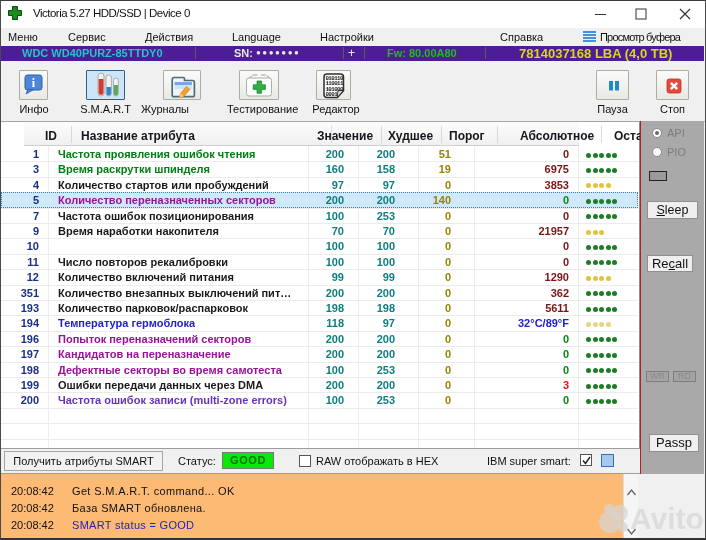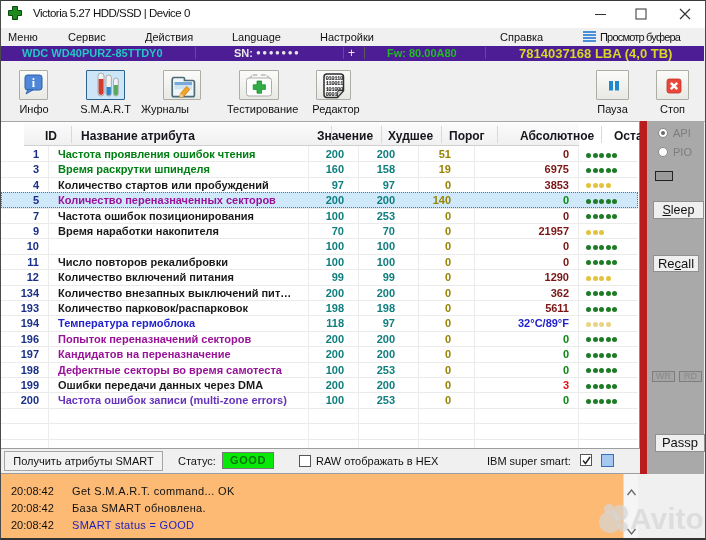--- a/index.html
+++ b/index.html
@@ -40,21 +40,21 @@
 .v1 { left:243px; width:100px; text-align:right; color:#0e7e7e; }
 .v2 { left:294px; width:100px; text-align:right; color:#0e7e7e; }
 .v3 { left:350px; width:100px; text-align:right; color:#968400; }
 .v4 { left:468px; width:100px; text-align:right; }
 .dots { position:absolute; left:585px; top:6.5px; line-height:0; }
 .dots i { display:inline-block; width:5px; height:5px; border-radius:50%; margin-right:1.5px; vertical-align:top; }
 .hl { position:absolute; left:0; width:637px; height:1px; background:#ebebeb; }
 .vl { position:absolute; top:24px; width:1px; height:302px; background:#ececec; }
 
 
-#rpan { position:absolute; left:640px; top:121px; width:64px; height:353px; background:#a9a9a9; border-left:7px solid #b91c1c;text-decoration:underline; }
+#rpan { position:absolute; left:640px; top:121px; width:64px; height:353px; background:#a9a9a9; border-left:1px solid #b91c1c;text-decoration:underline; }
 #rpan2 { position:absolute; left:640px; top:474px; width:64px; height:66px; background:#aeaeae; border-left:1px solid #7a7a7a; border-top:2px solid #e2e2e2; }
 .pbtn { position:absolute; background:#efefef; border:1px solid #909090; font-size:13px; color:#111; text-align:center; }
 
 
 #sbar { position:absolute; left:0; top:448px; width:640px; height:26px; background:#f0f0f0; border-top:1px solid #9d9d9d; border-bottom:1px solid #9d9d9d; font-size:11px; color:#111; }
 
 
 #log { position:absolute; left:1px; top:474px; width:622px; height:65px; background:#fdba74; font-size:11px; color:#111; }
 #log div { position:absolute; left:0; width:100%; white-space:nowrap; }
 .cb { position:absolute; width:12px; height:12px; background:#fff; border:1px solid #555; }
@@ -301,21 +301,21 @@
 <div class="row" style="top:147.2px">
         <span class="c id">12</span>
         <span class="c nm" style="color:#1a1a1a">Количество включений питания</span>
         <span class="c v1">99</span>
         <span class="c v2">99</span>
         <span class="c v3">0</span>
         <span class="c v4" style="color:#7a1515">1290</span>
         <span class="dots"><i style="background:#e3c23c"></i><i style="background:#e3c23c"></i><i style="background:#e3c23c"></i><i style="background:#e3c23c"></i></span>
       </div>
 <div class="row" style="top:162.6px">
-        <span class="c id">134</span>
+        <span class="c id">351</span>
         <span class="c nm" style="color:#1a1a1a">Количество внезапных выключений пит…</span>
         <span class="c v1">200</span>
         <span class="c v2">200</span>
         <span class="c v3">0</span>
         <span class="c v4" style="color:#7a1515">362</span>
         <span class="dots"><i style="background:#1e7c26"></i><i style="background:#1e7c26"></i><i style="background:#1e7c26"></i><i style="background:#1e7c26"></i><i style="background:#1e7c26"></i></span>
       </div>
 <div class="row" style="top:178.0px">
         <span class="c id">193</span>
         <span class="c nm" style="color:#1a1a1a">Количество парковок/распарковок</span>

